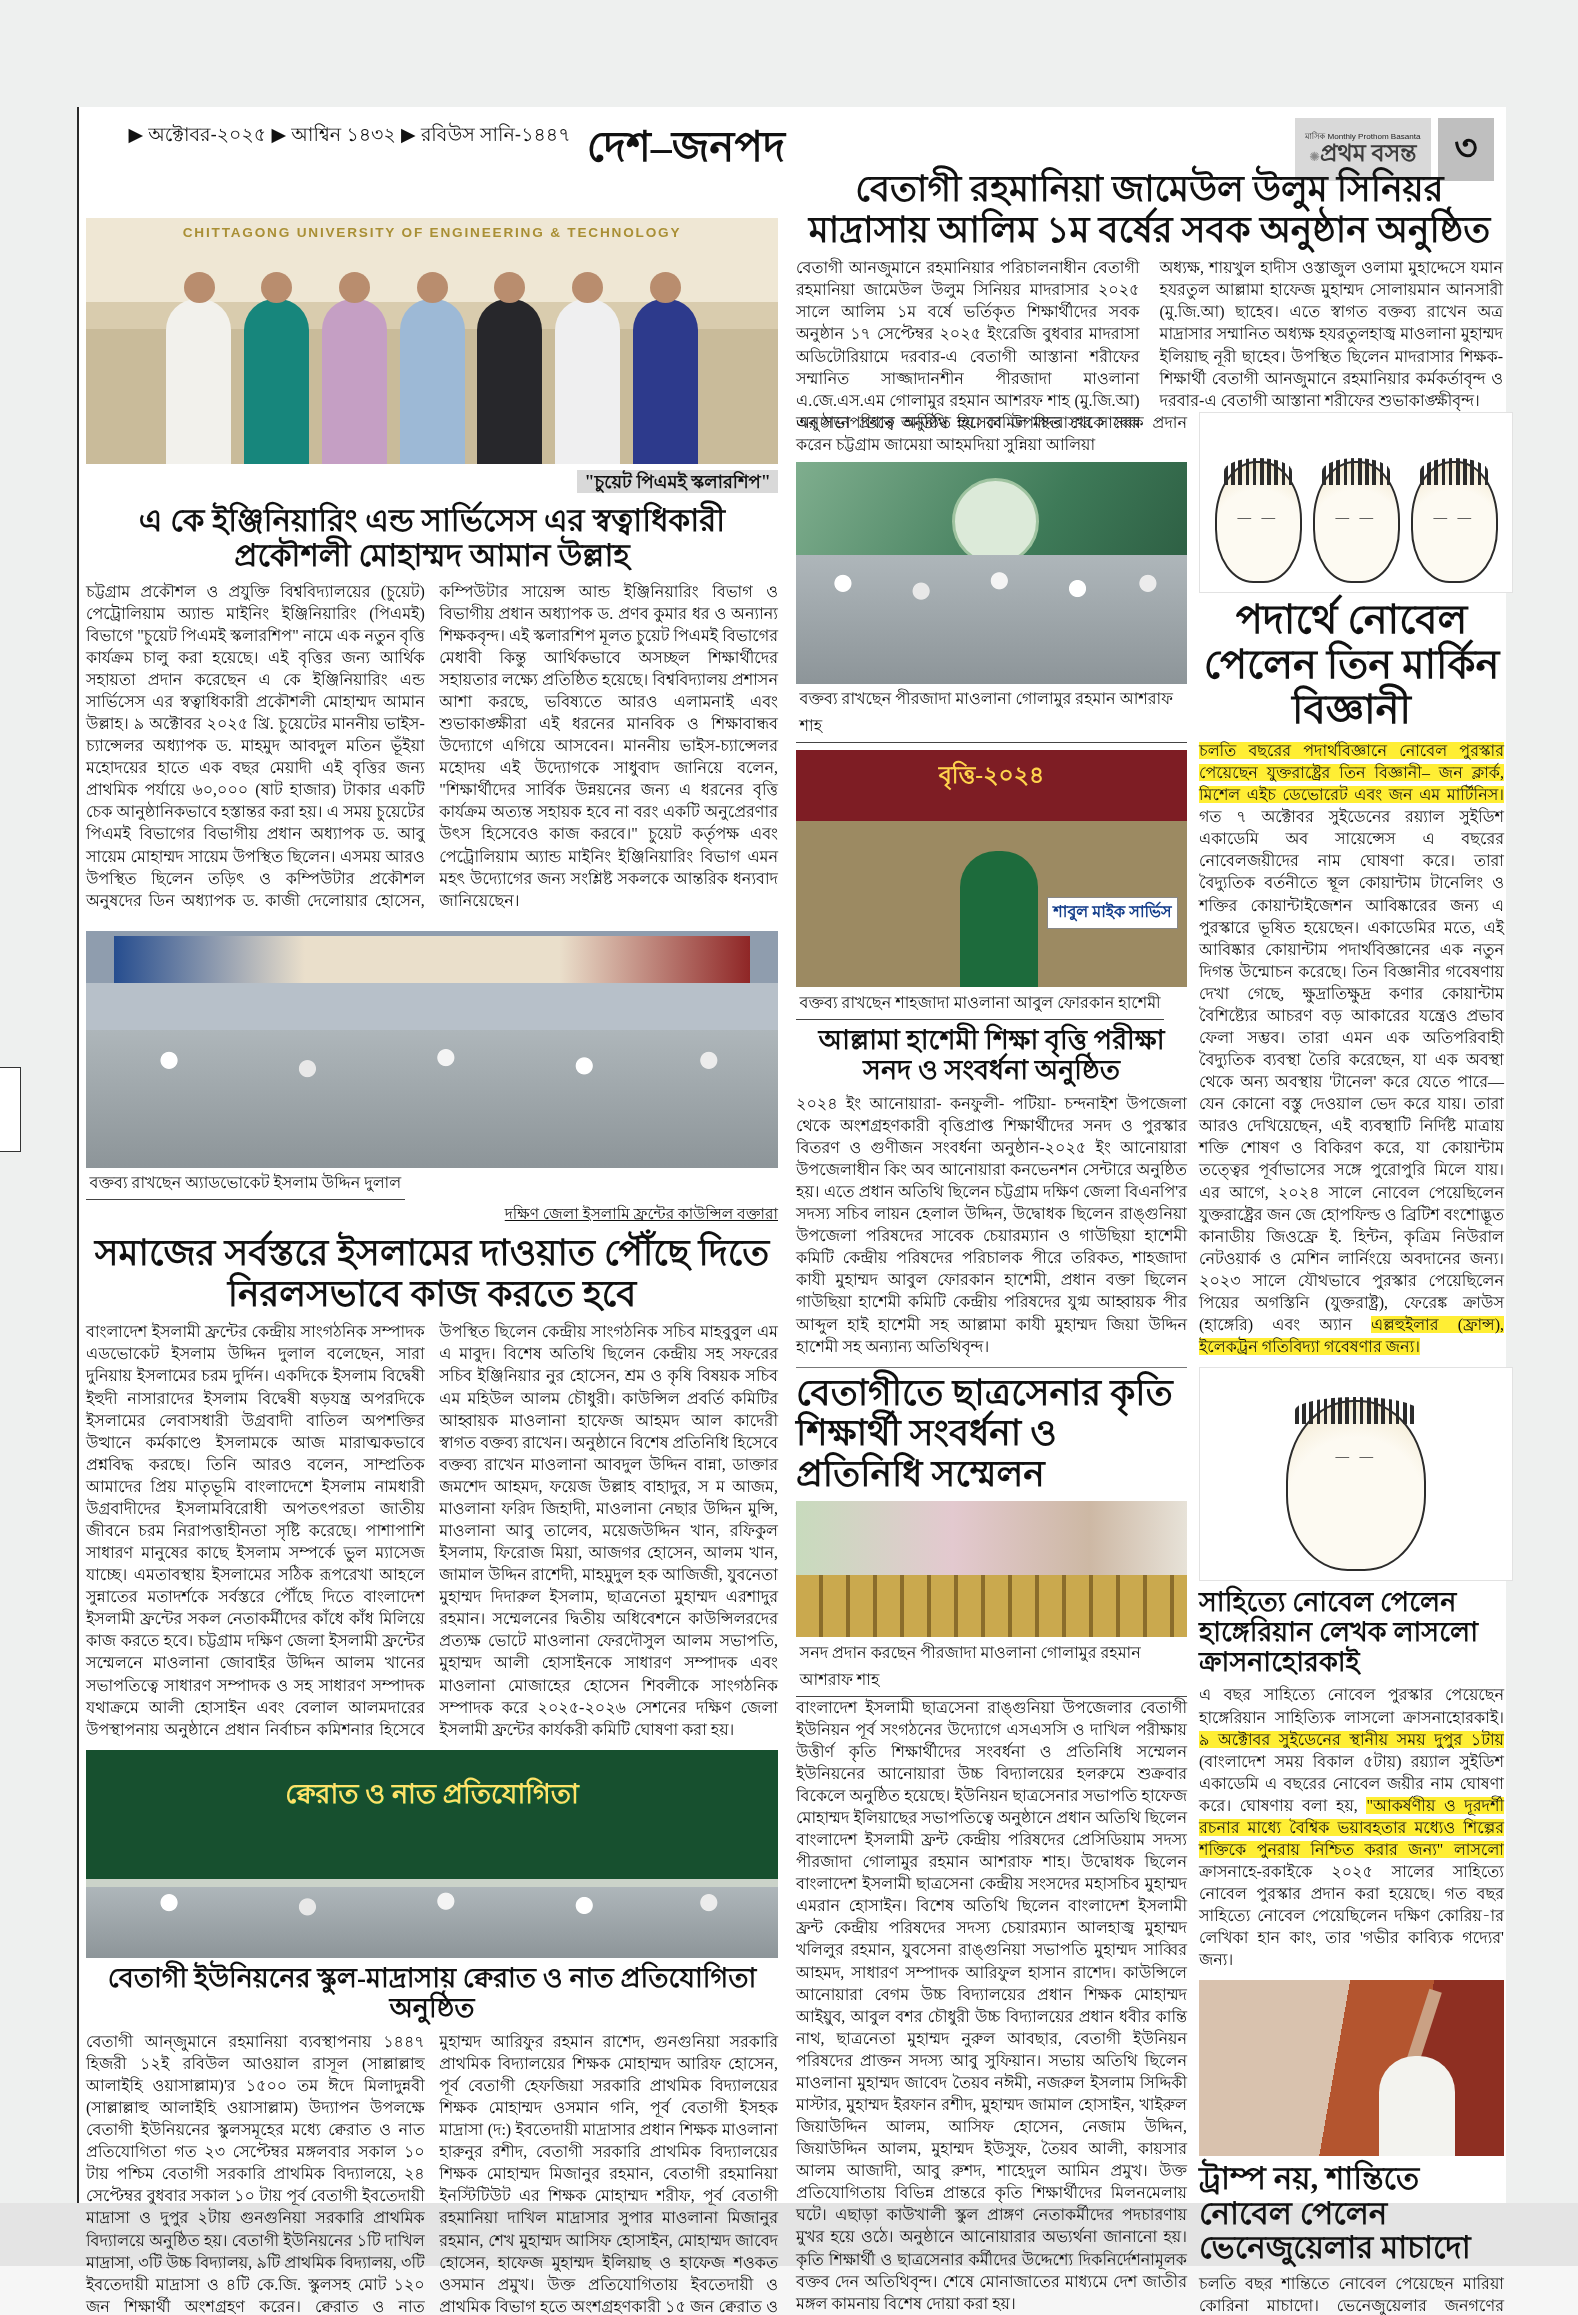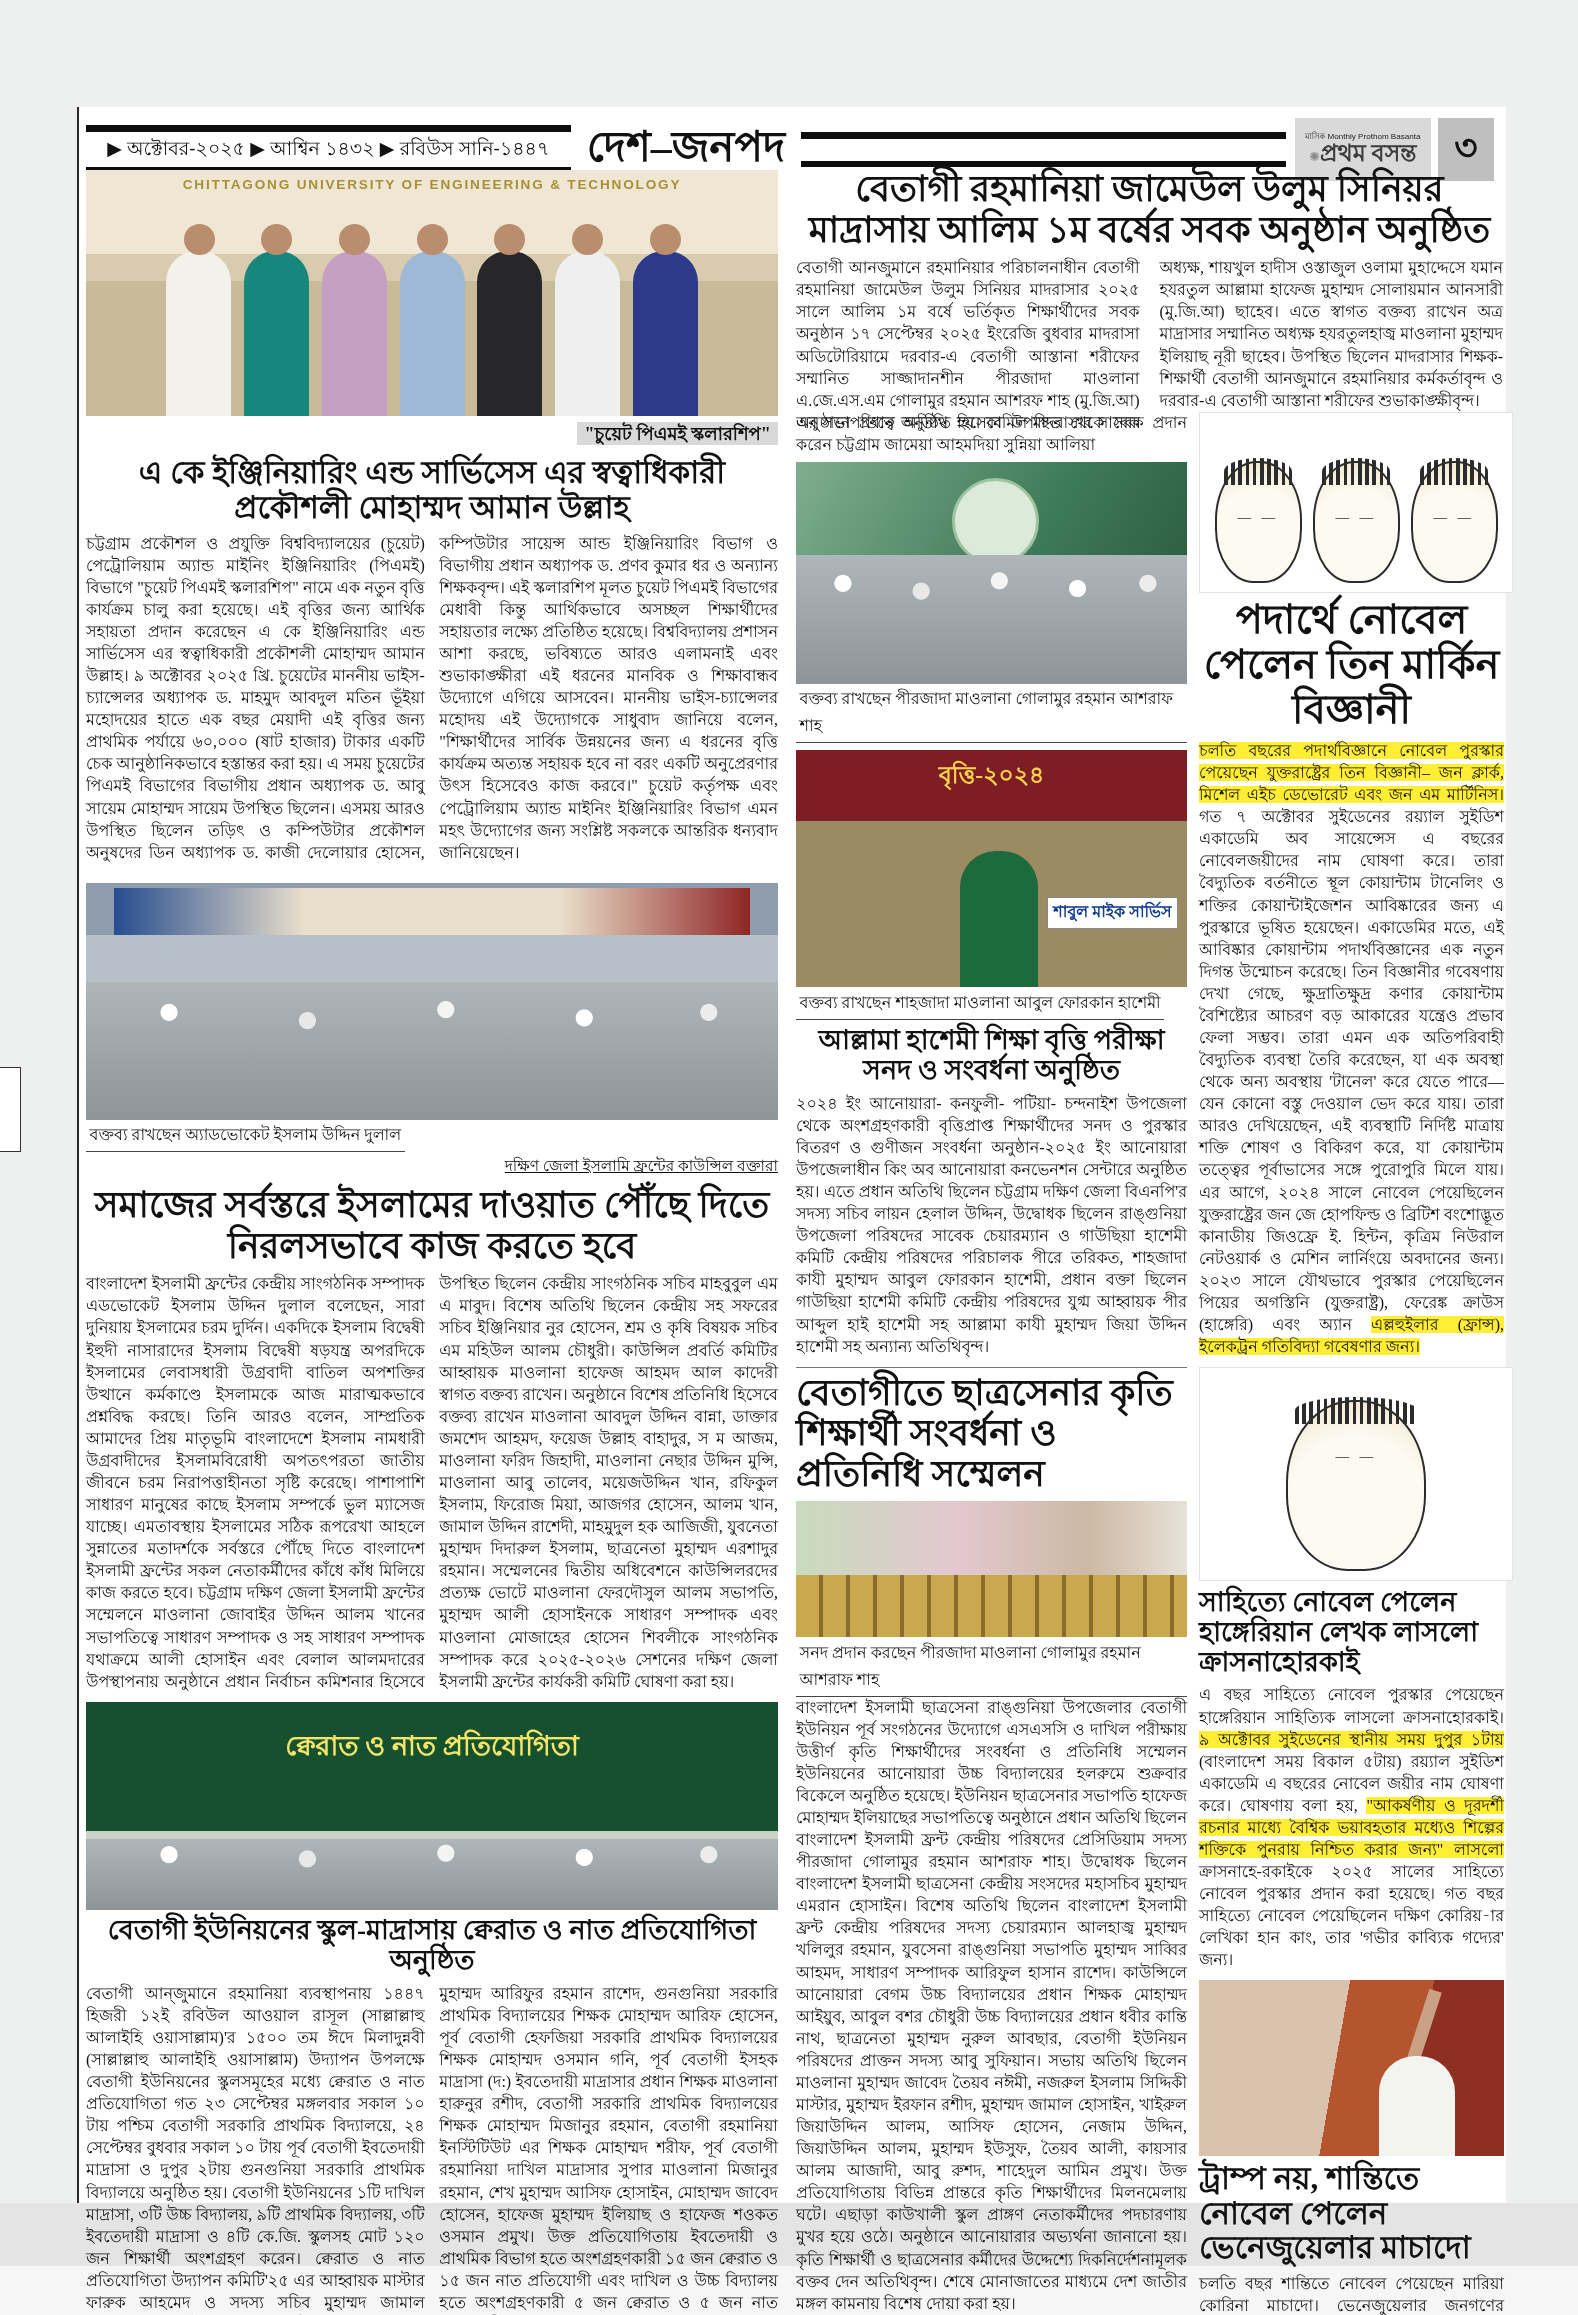--- a/index.html
+++ b/index.html
@@ -16,21 +16,21 @@
   }
   .edge-tab{
     position:absolute;left:0;top:1067px;width:20px;height:83px;
     background:#fff;border:1.8px solid #333;border-left:none;
   }
   .footer-band{position:absolute;left:0;top:2203px;width:1579px;height:63px;background:#e4e4e4;}
   .footer-band2{position:absolute;left:0;top:2266px;width:1579px;height:50px;background:#f6f6f6;}
 
   
   .masthead{position:absolute;left:86px;top:11px;width:1418px;height:63px;display:flex;align-items:stretch;}
-  .rulebox{flex:1;display:flex;flex-direction:column;justify-content:center;}
+  .rulebox{flex:1;display:flex;justify-content:flex-end;}
   .rule{height:6.3px;background:#0d0d0d;}
   .dateline{font-size:19px;text-align:center;padding:1.8px 0;white-space:nowrap;font-family:"Liberation Sans",sans-serif;}
   .mast-title{font-size:42px;font-weight:bold;padding:0 16.3px;display:flex;align-items:center;white-space:nowrap;}
   .logo-box{width:136px;background:#d9d9d9;margin-left:9px;display:flex;flex-direction:column;align-items:center;justify-content:center;line-height:1.05;}
   .logo-tag{font-size:8.1px;font-family:"Liberation Sans",sans-serif;color:#222;}
   .logo-name{font-size:23.5px;font-weight:bold;color:#3c3c3c;}
   .sun{color:#8a8a8a;font-size:12.7px;}
   .pagenum-box{width:56px;background:#bfbfbf;margin-left:7.2px;display:flex;align-items:center;justify-content:center;font-size:36px;font-weight:bold;}
 
   .headline{font-weight:bold;text-align:center;line-height:1.12;margin:5.4px 0 7.2px;}
@@ -41,21 +41,21 @@
   .body-2col{column-count:2;column-gap:14.5px;font-size:16px;line-height:1.38;text-align:justify;}
   .body-1col{font-size:16px;line-height:1.38;text-align:justify;}
   .caption{font-size:16px;border-bottom:0.9px solid #444;display:inline-block;padding:0.9px 3.6px 1.8px;margin-top:1.8px;}
   .caption-r{display:block;text-align:right;font-size:15.4px;margin-top:1.8px;text-decoration:underline;}
   .kicker-gray{display:block;text-align:right;margin:3.6px 0 0;}
   .kicker-gray span{background:#d9d9d9;font-weight:bold;font-size:18px;padding:1.8px 7.2px;}
   .hl{background:#ffee34;}
 
   
   .photo{position:relative;width:100%;overflow:hidden;background:#cfcfcf;}
-  .ph-l1{height:246px;background:linear-gradient(#efe7d4 0 34%,#d9ccae 34% 45%,#c9bb9a 45% 100%);}
+  .ph-l1{height:246px;background:linear-gradient(#efe7d4 0 34%,#d9ccae 34% 45%,#c9bb9a 45% 100%);margin-top:48px;}
   .ph-l1 .backdrop{position:absolute;top:7.2px;width:100%;text-align:center;color:#a98f35;font-weight:bold;font-size:13.6px;letter-spacing:1.8px;font-family:"Liberation Sans",sans-serif;}
   .people{position:absolute;bottom:0;left:0;width:100%;height:78%;display:flex;justify-content:center;gap:12.7px;align-items:flex-end;}
   .person{width:65px;height:86%;border-radius:31px 31px 0 0;position:relative;}
   .person::before{content:"";position:absolute;top:-27px;left:50%;margin-left:-15.4px;width:31px;height:31px;border-radius:50%;background:#b98d6e;}
   .ph-l2{height:237px;background:linear-gradient(#8f9dae 0 22%,#b7c0c9 22% 100%);}
   .banner-strip{position:absolute;top:5.4px;left:4%;width:92%;height:47px;background:linear-gradient(90deg,#264d8f,#eadfcb 30%,#eadfcb 70%,#8f2626);display:flex;align-items:center;justify-content:center;font-weight:bold;color:#143069;font-size:18px;}
   .crowd{position:absolute;bottom:0;width:100%;height:58%;background:
      radial-gradient(circle at 12% 22%,#fff 8.1px,transparent 9px),
      radial-gradient(circle at 32% 28%,#e8e8e8 8.1px,transparent 9px),
      radial-gradient(circle at 52% 20%,#f4f4f4 8.1px,transparent 9px),

